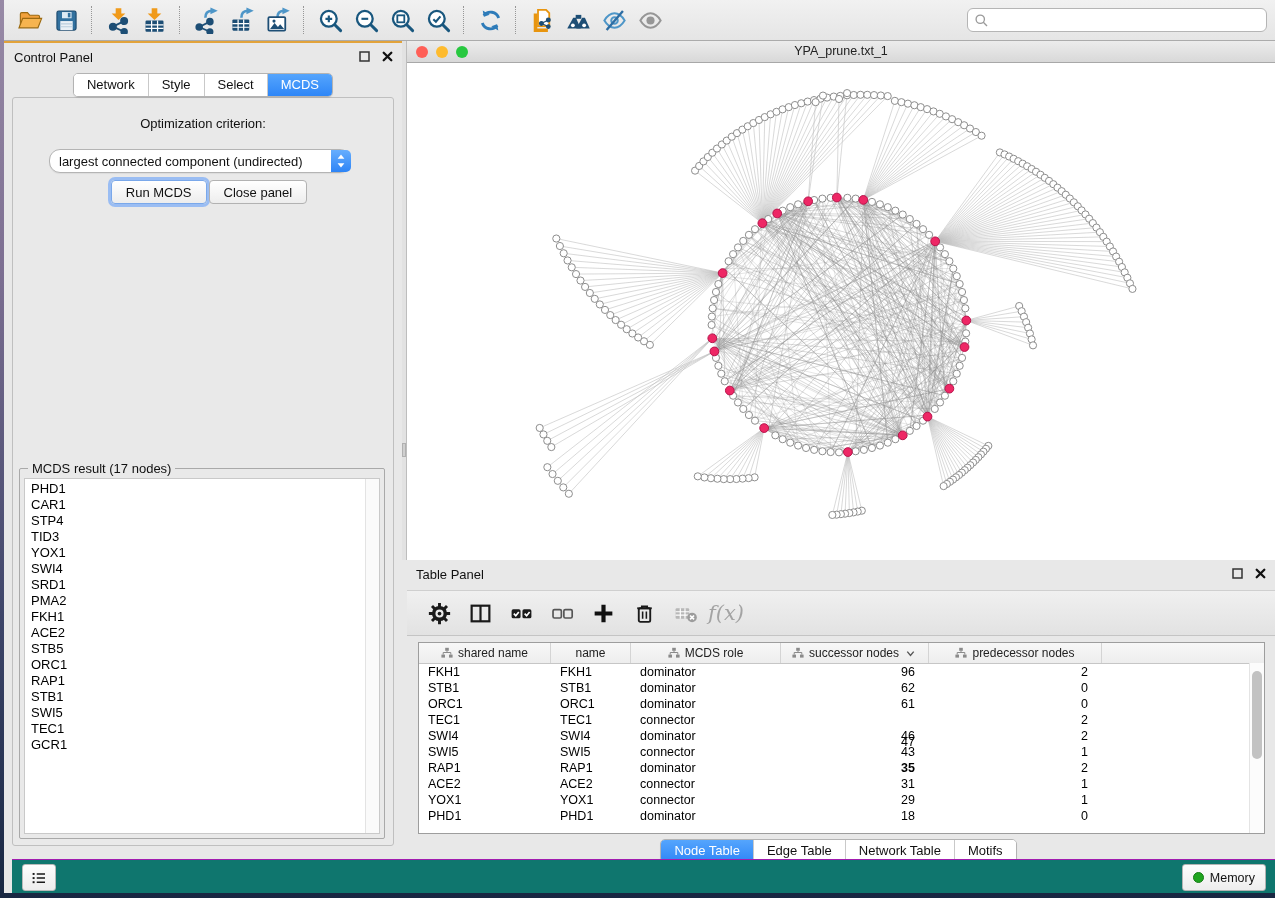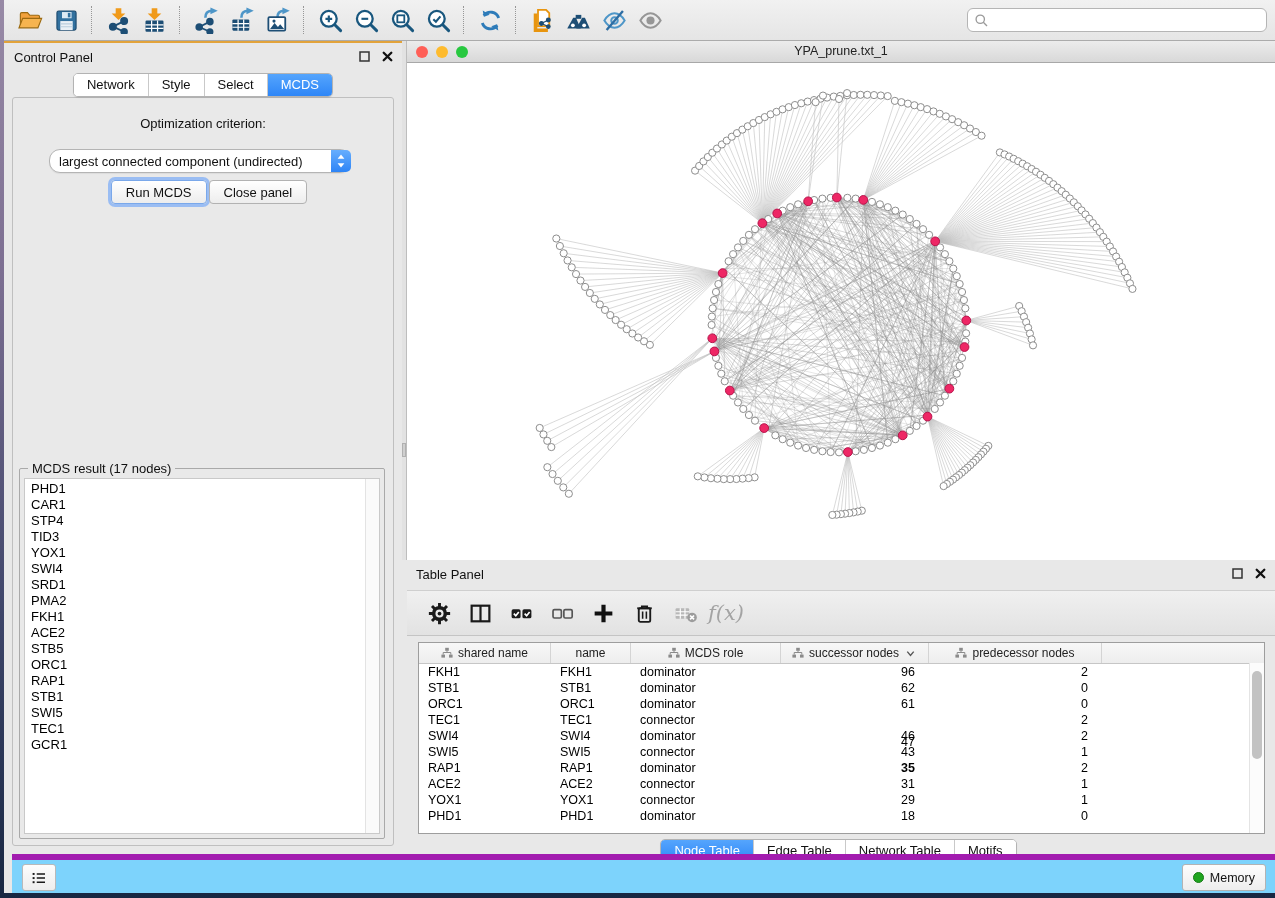--- a/index.html
+++ b/index.html
@@ -83,21 +83,21 @@
     border-right:1px solid #d4d4d4;box-sizing:border-box;height:20px;}
   .th svg{flex:0 0 auto;}
   .tr{display:flex;height:16px;align-items:center;}
   .td{font-size:12.5px;color:#000;padding-left:9px;box-sizing:border-box;white-space:nowrap;overflow:hidden;}
   .td.num{text-align:right;padding-left:0;padding-right:14px;}
   .tbl-scroll{position:absolute;right:0;top:20px;bottom:0;width:14px;background:#fcfcfc;border-left:1px solid #e4e4e4;}
   .tbl-thumb{position:absolute;left:2px;right:2px;top:8px;height:88px;background:#c2c2c2;border-radius:5px;}
   .tp-tabs-row{position:absolute;left:0;right:0;top:279px;text-align:center;}
 
   
-  .statusbar{position:absolute;left:8px;right:0;bottom:0;height:33px;background:#7dd3fc;border-top:6px solid #a21caf;}
+  .statusbar{position:absolute;left:8px;right:0;bottom:0;height:33px;background:#0f766e;border-top:1px solid #a21caf;}
   .sb-left{position:absolute;left:10px;top:4px;width:32px;height:25px;border:1px solid #b9b9b9;border-radius:3px;
     background:linear-gradient(#fdfdfd,#ededed);display:flex;align-items:center;justify-content:center;}
   .sb-left svg{width:18px;height:18px;}
   .memory-btn{position:absolute;right:9px;top:4px;height:25px;padding:0 10px;border:1px solid #b3b3b3;border-radius:3px;
     background:linear-gradient(#fdfdfd,#ededed);display:flex;align-items:center;gap:6px;font-size:12.5px;color:#111;}
   .memory-dot{width:11px;height:11px;border-radius:50%;background:#1fa51f;border:1px solid #167c16;box-sizing:border-box;}
 </style>
 </head>
 <body>
 

